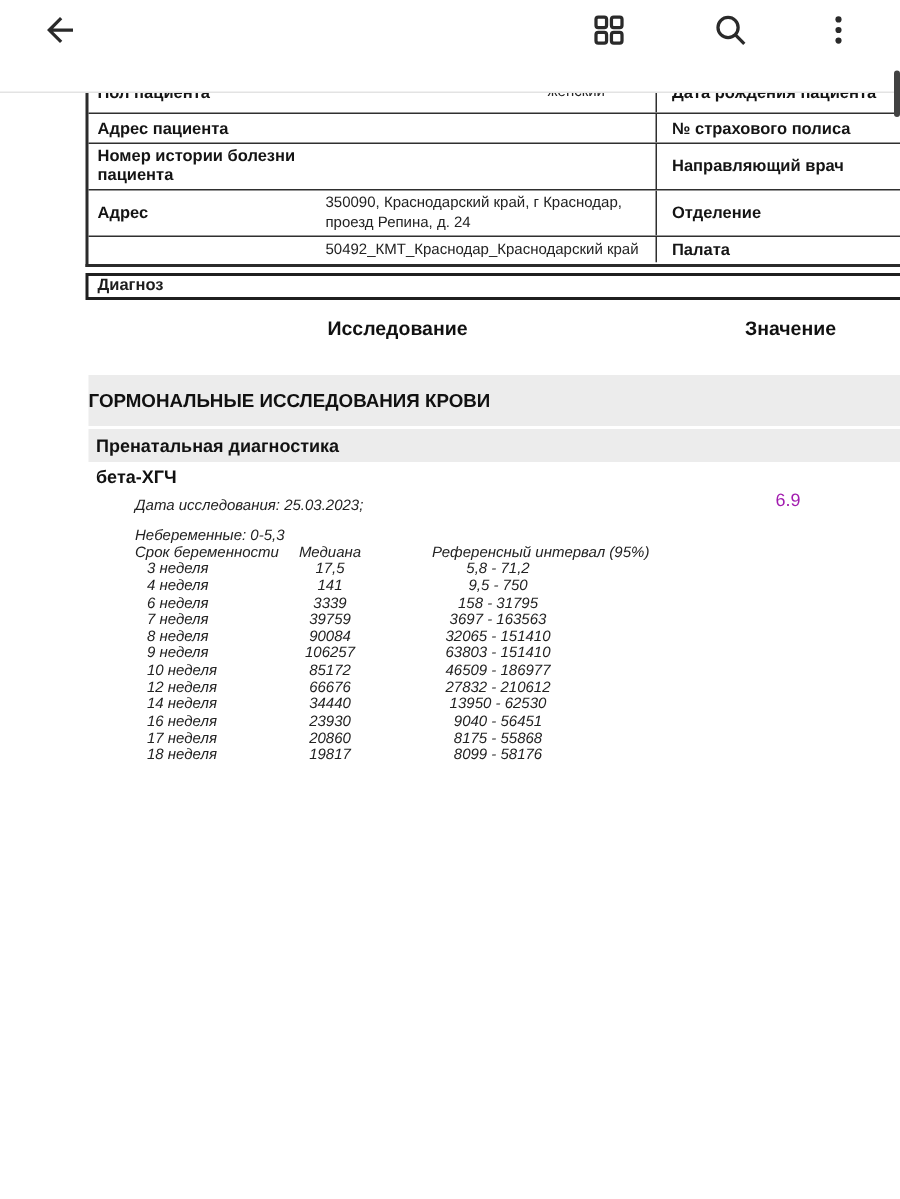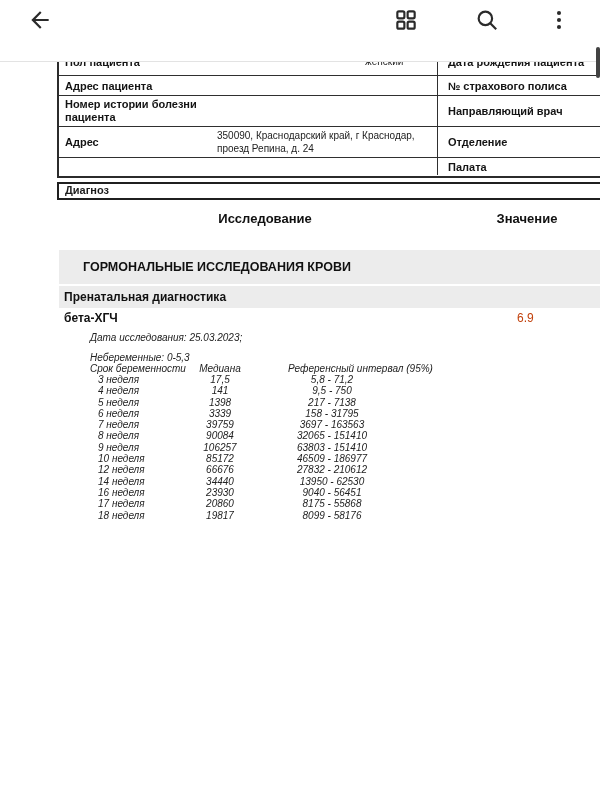--- a/index.html
+++ b/index.html
@@ -37,26 +37,26 @@
   .diag-box {
     position:absolute; left:57px; top:182px; width:560px; height:18px;
     border:2px solid #1f1f1f; background:#fff;
   }
   .diag-box span { position:absolute; left:6px; top:0px; font-size:11px; font-weight:bold; line-height:13px; }
   
   .col-head { position:absolute; top:211px; transform:translateX(-50%); font-size:13px; font-weight:bold; color:#111; white-space:nowrap; }
   
   .section-box { position:absolute; left:59px; width:545px; background:#ececec; display:flex; align-items:center; }
   .sec1 { top:250px; height:34px; }
-  .sec1 span { padding-left:24px; font-size:12.5px; font-weight:bold; color:#111; }
+  .sec1 span { padding-left:0; font-size:12.5px; font-weight:bold; color:#111; }
   .sec2 { top:286px; height:22px; }
   .sec2 span { padding-left:5px; font-size:12px; font-weight:bold; color:#111; }
   
   .test-name { position:absolute; left:64px; top:311px; font-size:12px; font-weight:bold; color:#111; }
-  .test-value { position:absolute; left:517px; top:311px; font-size:12px; color:#c2410c; }
+  .test-value { position:absolute; left:517px; top:326px; font-size:12px; color:#a21caf; }
   
   .note { position:absolute; font-style:italic; font-size:10px; color:#222; white-space:nowrap; }
   .n-date { left:90px; top:332px; }
   .n-ref  { left:90px; top:352px; }
   .hcg-rows { position:absolute; left:0; top:374px; width:600px; }
   .hcg-row { position:relative; height:11.3px; }
   .hcg-row span, .hcg-head-wrap span { position:absolute; font-style:italic; font-size:10px; color:#222; white-space:nowrap; line-height:11px; }
   .c-week { left:98px; }
   .c-week-h { left:90px; }
   .c-med { left:220px; transform:translateX(-50%); }
@@ -133,20 +133,21 @@
           </div>
       </div>
       <div class="irow r3 b1">
         <span class="lab vcenter">Адрес</span>
         <span class="val">350090, Краснодарский край, г Краснодар, проезд Репина, д. 24</span>
         <div class="rc">
             <span>Отделение</span>
           </div>
       </div>
       <div class="irow r4">
+        <span class="val vcenter">50492_КМТ_Краснодар_Краснодарский край</span>
         <div class="rc">
             <span>Палата</span>
           </div>
       </div>
     </div>
 
     <div class="diag-box">
       <span>Диагноз</span>
     </div>
 
@@ -178,25 +179,20 @@
           <span class="c-med">17,5</span>
           <span class="c-rng">5,8 - 71,2</span>
         </div>
 
         <div class="hcg-row">
           <span class="c-week">4 неделя</span>
           <span class="c-med">141</span>
           <span class="c-rng">9,5 - 750</span>
         </div>
 
-        <div class="hcg-row">
-          <span class="c-week">5 неделя</span>
-          <span class="c-med">1398</span>
-          <span class="c-rng">217 - 7138</span>
-        </div>
 
         <div class="hcg-row">
           <span class="c-week">6 неделя</span>
           <span class="c-med">3339</span>
           <span class="c-rng">158 - 31795</span>
         </div>
 
         <div class="hcg-row">
           <span class="c-week">7 неделя</span>
           <span class="c-med">39759</span>

